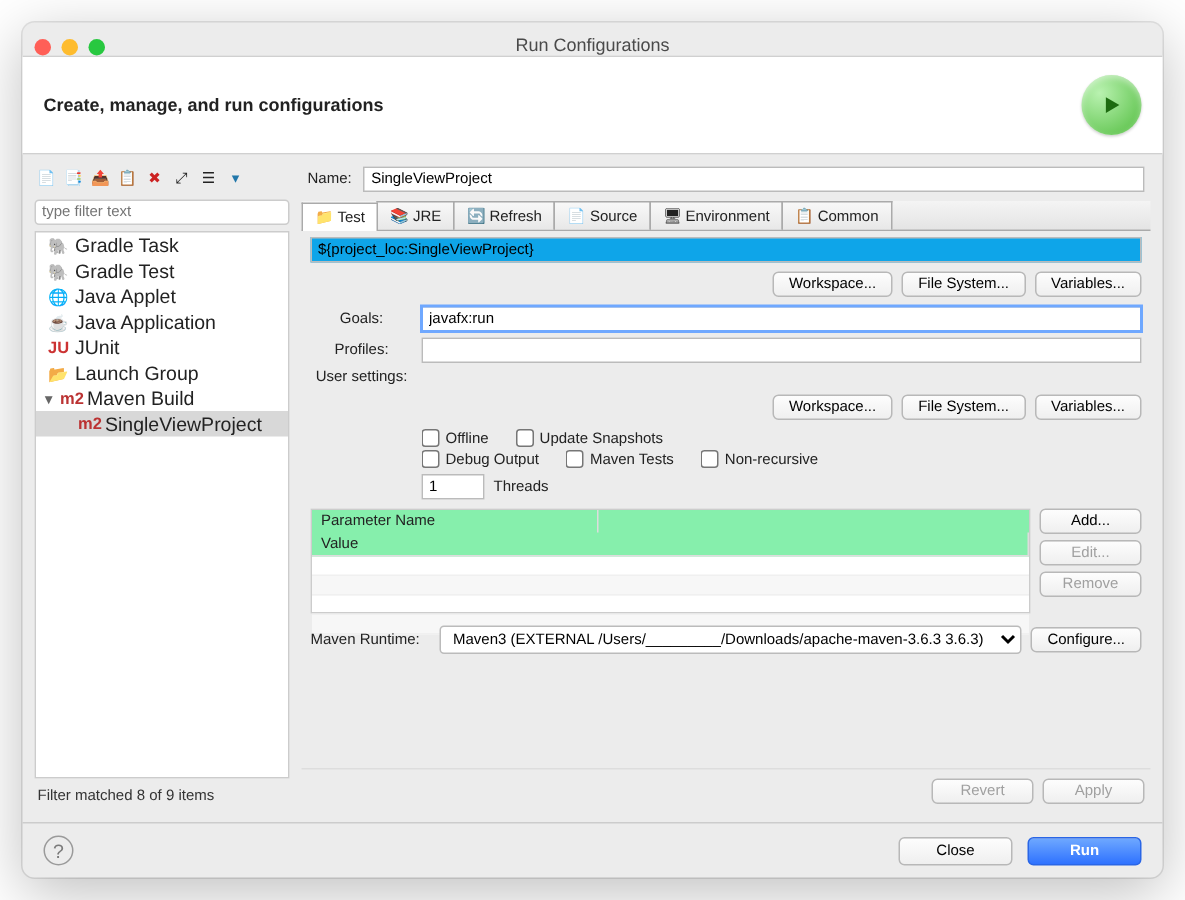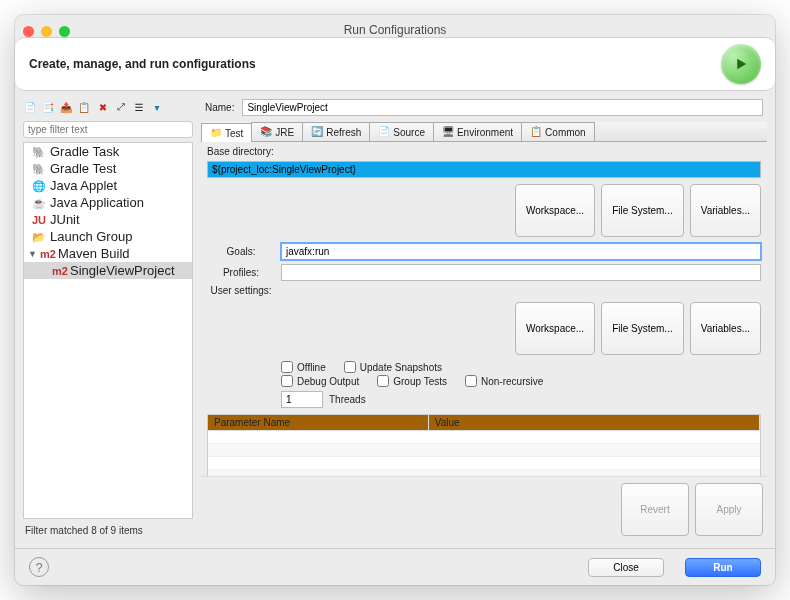--- a/index.html
+++ b/index.html
@@ -3,21 +3,21 @@
 <meta charset="utf-8">
 <style>
 * { box-sizing: border-box; margin: 0; padding: 0; font-family: -apple-system, "Helvetica Neue", Arial, sans-serif; }
 body { background: #fff; width: 790px; height: 600px; overflow: hidden; font-size: 11px; color: #222; }
 .window { width: 760px; height: 570px; margin: 15px; background: #ececec; border-radius: 8px; box-shadow: 0 10px 40px rgba(0,0,0,.25), 0 0 0 1px rgba(0,0,0,.1); display: flex; flex-direction: column; position: relative; }
 .titlebar { height: 22px; display: flex; align-items: flex-end; padding: 0 8px; position: relative; }
 .traffic { display: flex; gap: 7px; }
 .tl { width: 11px; height: 11px; border-radius: 50%; }
 .tl.r { background: #ff5f57; } .tl.y { background: #febc2e; } .tl.g { background: #28c840; }
 .title { position: absolute; left: 0; right: 0; text-align: center; font-size: 12px; color: #4a4a4a; }
-.header { background: #fff; border-top: 1px solid #d0d0d0; border-bottom: 1px solid #d0d0d0; height: 54px; display: flex; align-items: center; justify-content: space-between; padding: 0 14px; border-radius: 10px; }
+.header { background: #fff; border-top: 1px solid #d0d0d0; border-bottom: 1px solid #d0d0d0; height: 66px; display: flex; align-items: center; justify-content: space-between; padding: 0 14px; }
 .header h3 { font-size: 12px; font-weight: bold; }
 .runicon { width: 40px; height: 40px; border-radius: 50%; background: radial-gradient(circle at 30% 30%, #b9f2b0, #4fbb3c); display: flex; align-items: center; justify-content: center; box-shadow: inset 0 2px 4px rgba(255,255,255,.5), 0 1px 2px rgba(0,0,0,.2); }
 .runicon svg { width: 18px; height: 18px; }
 .body { flex: 1; display: flex; padding: 6px 8px; gap: 8px; min-height: 0; }
 .sidebar { width: 170px; display: flex; flex-direction: column; }
 .toolbar { display: flex; gap: 2px; padding: 2px 0; }
 .tbtn { width: 16px; height: 16px; display: flex; align-items: center; justify-content: center; font-size: 10px; cursor: pointer; }
 .filter { margin: 4px 0; }
 .filter input { width: 100%; border: 1px solid #ccc; border-radius: 3px; padding: 2px 4px; font-size: 10px; color: #aaa; background: #fff; }
 .tree { flex: 1; background: #fff; border: 1px solid #ccc; overflow: auto; }
@@ -34,47 +34,47 @@
 .name-row label { font-size: 10px; }
 .name-row input { flex: 1; border: 1px solid #bbb; padding: 2px 4px; font-size: 10px; background: #fff; }
 .tabs { display: flex; border-bottom: 1px solid #aaa; background: linear-gradient(#f4f4f4,#e4e4e4); }
 .tab { display: flex; align-items: center; gap: 3px; padding: 3px 8px; border: 1px solid #aaa; border-bottom: none; margin-right: -1px; font-size: 10px; background: linear-gradient(#f8f8f8,#e8e8e8); cursor: pointer; }
 .tab.active { background: #fff; position: relative; top: 1px; }
 .tab-ico { width: 12px; height: 12px; }
 .panel { flex: 1; padding: 4px 6px; overflow: auto; display: flex; flex-direction: column; gap: 4px; }
 .panel label.sec { font-size: 10px; display: block; }
 .wide-input { width: 100%; border: 1px solid #bbb; padding: 2px 4px; font-size: 10px; background: #0ea5e9; }
 .btn-row { display: flex; justify-content: flex-end; gap: 6px; margin: 2px 0; }
-.btn, button { border: 1px solid #b8b8b8; background: linear-gradient(#fdfdfd,#efefef); border-radius: 4px; padding: 20px 10px; font-size: 10px; cursor: pointer; min-width: 68px; }
+.btn, button { border: 1px solid #b8b8b8; background: linear-gradient(#fdfdfd,#efefef); border-radius: 4px; padding: 2px 10px; font-size: 10px; cursor: pointer; min-width: 68px; }
 .btn:disabled, button:disabled { color: #a0a0a0; }
 .form-row { display: flex; align-items: center; gap: 6px; }
 .form-row .flab { width: 68px; text-align: center; font-size: 10px; }
 .form-row input[type=text] { flex: 1; border: 1px solid #bbb; padding: 2px 4px; font-size: 10px; background: #fff; }
 .form-row input.focus { outline: 2px solid #6fa8ff; outline-offset: -1px; }
 .form-row input.muted { color: #bbb; }
 .chk-grid { padding-left: 74px; display: flex; flex-direction: column; gap: 2px; font-size: 10px; }
 .chk-line { display: flex; gap: 18px; align-items: center; }
 .chk { display: flex; align-items: center; gap: 4px; }
 .chk input { width: 12px; height: 12px; }
 .threads { display: flex; align-items: center; gap: 6px; padding-left: 74px; font-size: 10px; }
 .threads input { width: 42px; border: 1px solid #bbb; padding: 2px 4px; font-size: 10px; text-align: left; }
 .param-area { display: flex; gap: 6px; margin-top: 2px; }
 .param-table { flex: 1; border: 1px solid #ccc; background: #fff; height: 70px; font-size: 10px; }
-.param-table .hdr { display: flex; background: #a16207; border-bottom: 1px solid #ddd; }
+.param-table .hdr { display: flex; background: #86efac; border-bottom: 1px solid #ddd; flex-direction: column; }
 .param-table .hdr div { padding: 2px 6px; border-right: 1px solid #ddd; }
 .param-table .rows div.row { height: 13px; border-bottom: 1px solid #f0f0f0; }
 .param-table .rows div.row:nth-child(even){ background:#f7f7f7; }
 .param-btns { display: flex; flex-direction: column; gap: 4px; }
 .runtime-row { display: flex; align-items: center; gap: 6px; margin-top: 4px; }
 .runtime-row .flab { width: 80px; font-size: 10px; }
 .runtime-row select { flex: 1; border: 1px solid #bbb; border-radius: 3px; padding: 2px 4px; font-size: 10px; background: #fff; }
 .panel-footer { display: flex; justify-content: flex-end; gap: 6px; padding: 6px 4px; border-top: 1px solid #ddd; }
 .dialog-footer { border-top: 1px solid #ccc; padding: 8px 14px; display: flex; align-items: center; justify-content: space-between; }
 .help { width: 20px; height: 20px; border: 1.3px solid #9a9a9a; border-radius: 50%; display: flex; align-items: center; justify-content: center; color: #7a7a7a; font-size: 13px; cursor: pointer; }
-.footer-btns { display: flex; gap: 21px; }
+.footer-btns { display: flex; gap: 10px; }
 .footer-btns button { min-width: 76px; padding: 3px 10px; }
 .footer-btns button.primary { background: linear-gradient(#6ea8ff,#2f72ff); color: #fff; border-color: #2a66e6; font-weight: bold; }
 </style>
 </head>
 <body>
 
 <div class="window">
   <div class="titlebar">
     <div class="traffic">
       <div class="tl r"></div>
@@ -172,21 +172,20 @@
             <span class="tab-ico">🖥</span>
             <span>Environment</span>
           </div>
         <div class="tab">
             <span class="tab-ico">📋</span>
             <span>Common</span>
           </div>
       </div>
 
       <div class="panel">
-        <label class="sec">Base directory:</label>
         <input class="wide-input" type="text" value="${project_loc:SingleViewProject}" style="">
         <div class="btn-row">
           <button>Workspace...</button>
           <button>File System...</button>
           <button>Variables...</button>
         </div>
 
         <div class="form-row">
           <span class="flab">Goals:</span>
           <input type="text" class="focus" value="javafx:run" style="">
@@ -215,21 +214,21 @@
                 <span>Update Snapshots</span>
               </label>
           </div>
           <div class="chk-line">
             <label class="chk">
                 <input type="checkbox" style="">
                 <span>Debug Output</span>
               </label>
             <label class="chk">
                 <input type="checkbox" style="">
-                <span>Group Tests</span>
+                <span>Maven Tests</span>
               </label>
             <label class="chk">
                 <input type="checkbox" style="">
                 <span>Non-recursive</span>
               </label>
           </div>
         </div>
         <div class="threads">
           <input type="text" value="1" style="">
           <span>Threads</span>
@@ -241,24 +240,30 @@
               <div style="width:40%">Parameter Name</div>
               <div style="flex:1">Value</div>
             </div>
             <div class="rows">
                 <div class="row"></div>
                 <div class="row"></div>
                 <div class="row"></div>
                 <div class="row"></div>
               </div>
           </div>
+          <div class="param-btns">
+            <button>Add...</button>
+            <button disabled="">Edit...</button>
+            <button disabled="">Remove</button>
+          </div>
         </div>
 
         <div class="runtime-row">
           <span class="flab">Maven Runtime:</span>
+          <select><option>Maven3 (EXTERNAL /Users/_________/Downloads/apache-maven-3.6.3 3.6.3)</option></select>
           <button>Configure...</button>
         </div>
       </div>
 
       <div class="panel-footer">
         <button disabled="">Revert</button>
         <button disabled="">Apply</button>
       </div>
     </div>
   </div>

